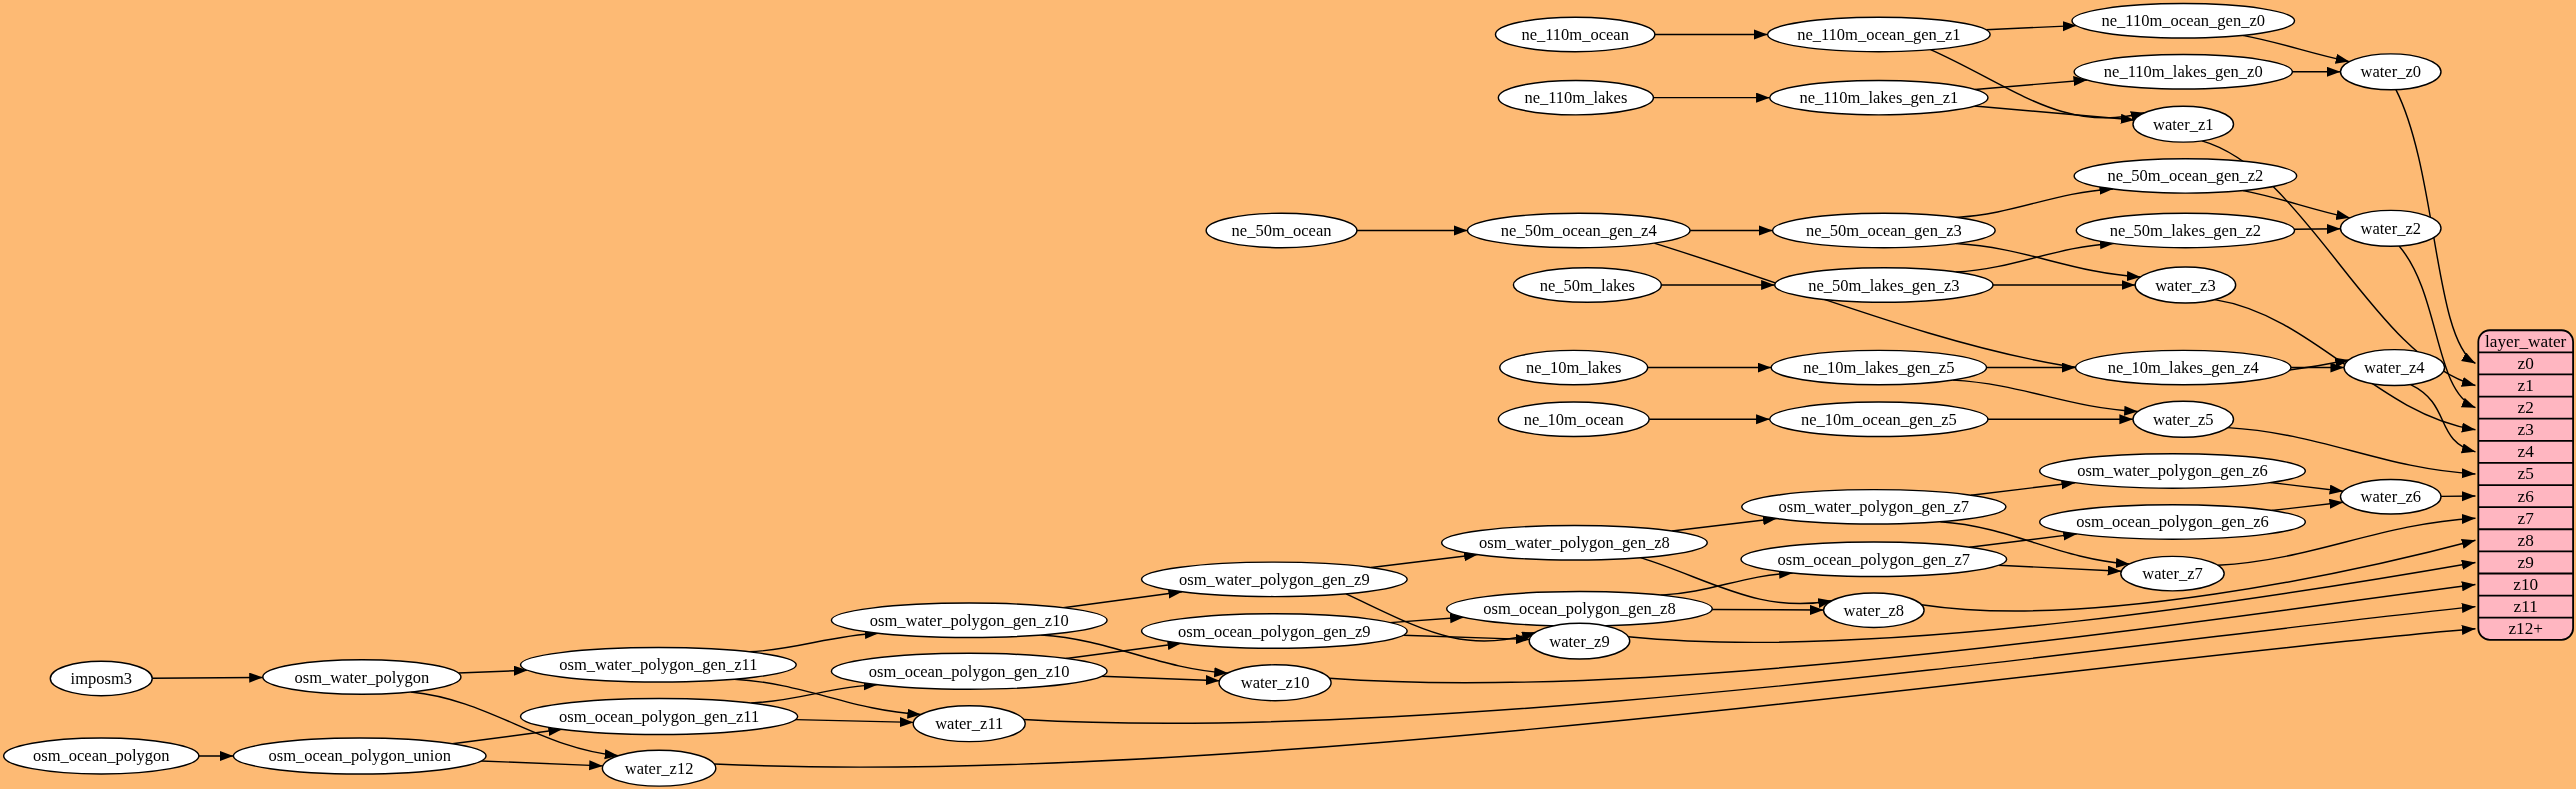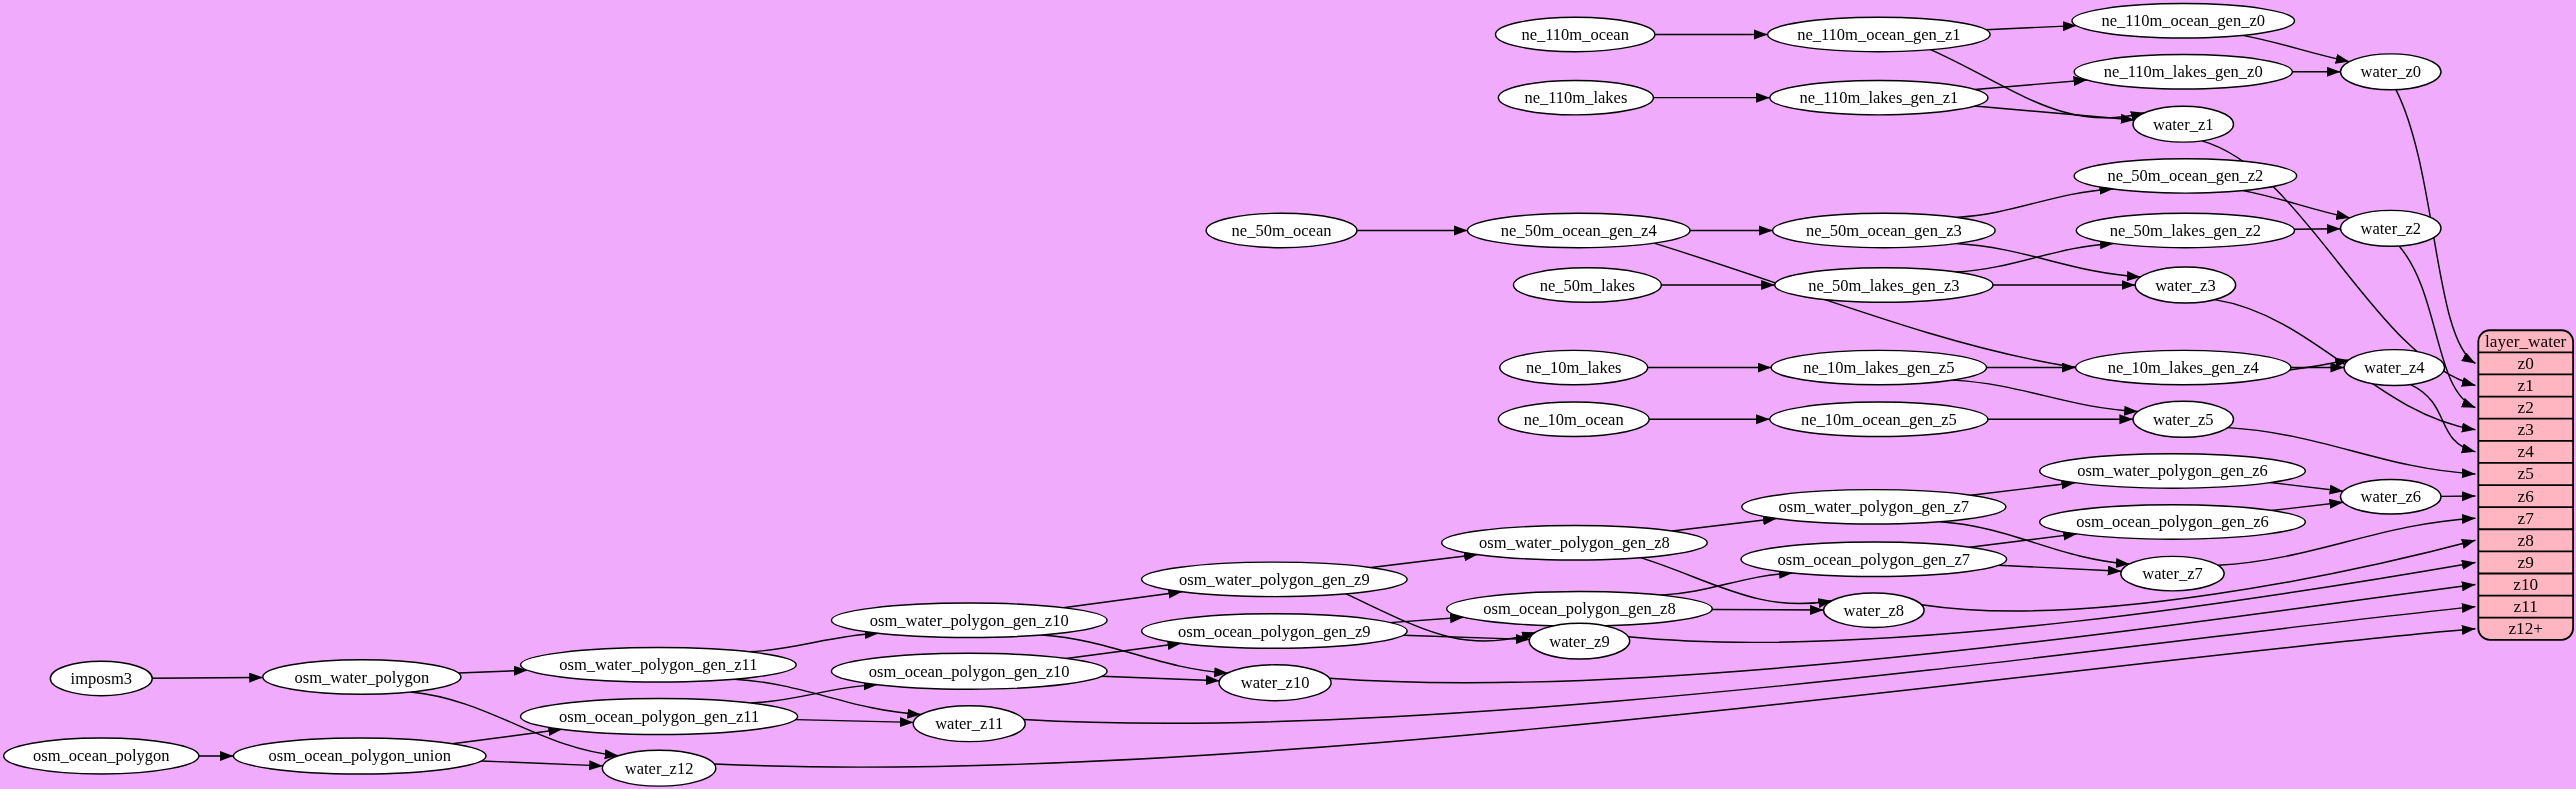--- a/index.html
+++ b/index.html
@@ -1,16 +1,16 @@
 <!DOCTYPE html>
 <html style="font-size:11.5px"><head>
 <meta charset="utf-8">
 <style>
   html,body{margin:0;padding:0;background:#ffffff;}
-  #stage{position:relative;width:2576px;height:789px;background:#f0abfc;overflow:hidden;}
+  #stage{position:relative;width:2576px;height:789px;background:#fdba74;overflow:hidden;}
   svg{display:block;}
   text{font-family:"Liberation Serif","DejaVu Serif",serif;fill:#000000;}
   .node-label{font-size:23px;}
   .table-label{font-size:24px;}
 </style>
 </head>
 <body>
 
 <div id="stage">
   <svg width="2576" height="789" viewBox="0 0 3588 1099" xmlns="http://www.w3.org/2000/svg">

